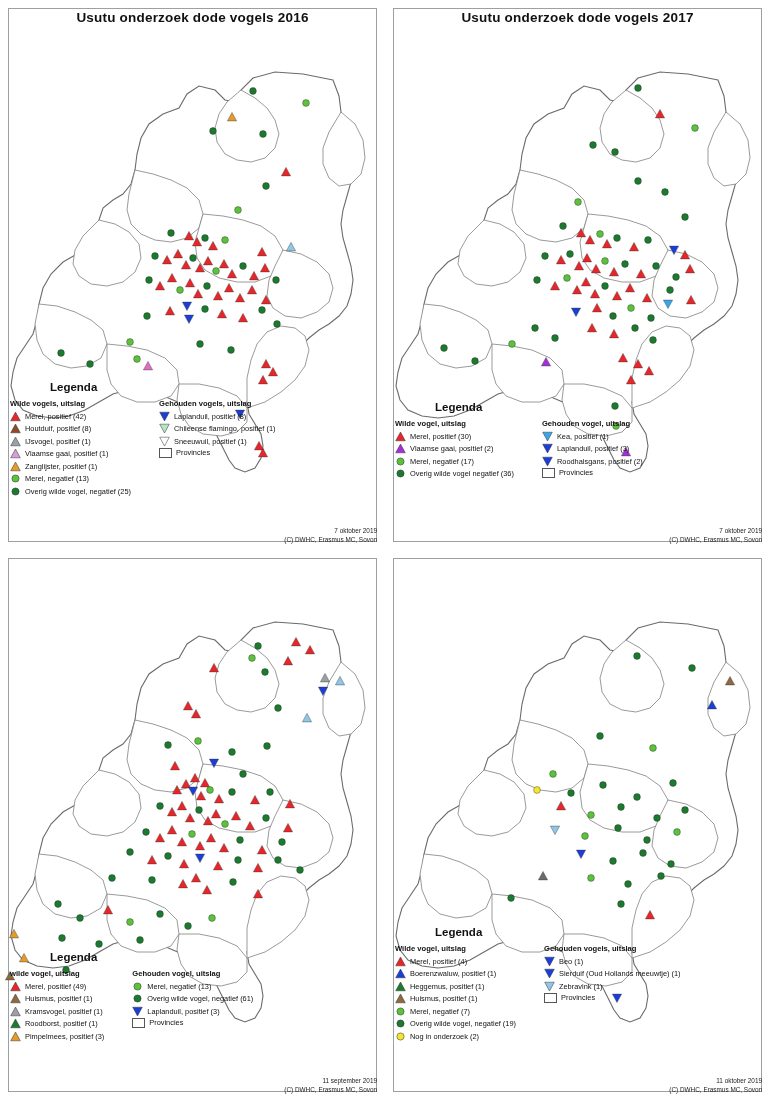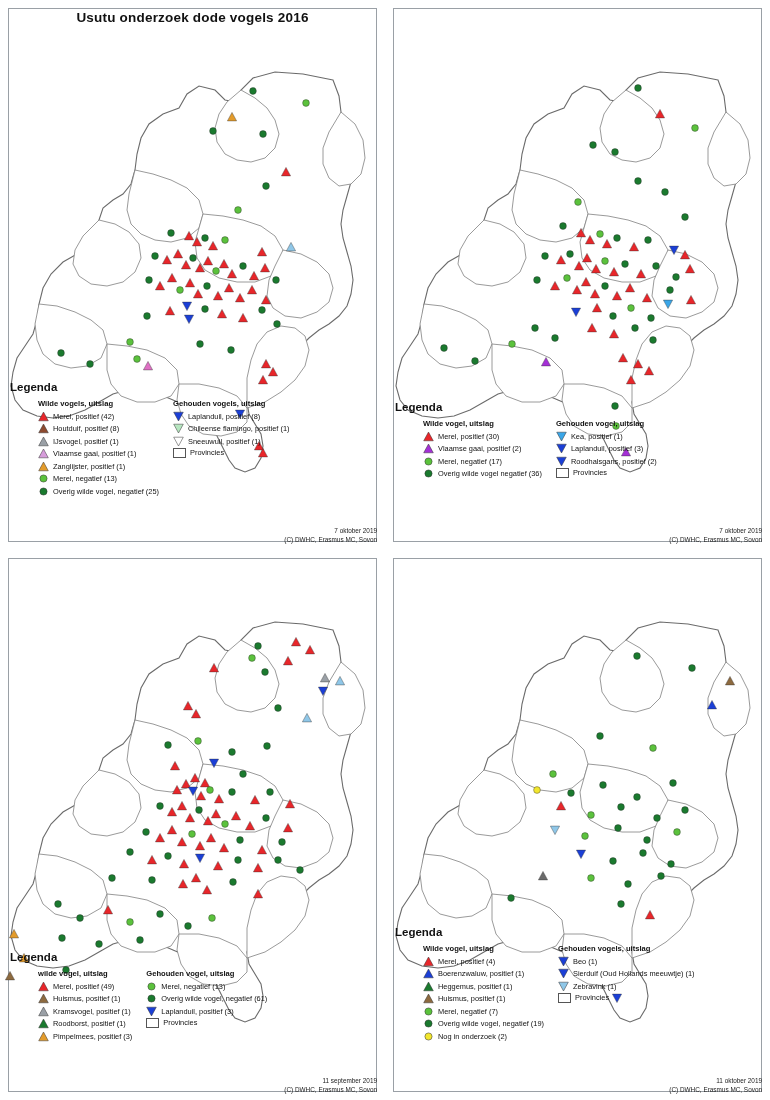--- a/index.html
+++ b/index.html
@@ -5,24 +5,24 @@
   html,body{margin:0;padding:0;background:#ffffff;}
   body{width:770px;height:1100px;font-family:"Liberation Sans",sans-serif;}
   .grid{display:grid;grid-template-columns:385px 385px;grid-template-rows:550px 550px;width:770px;height:1100px;}
   .panel{position:relative;box-sizing:border-box;padding:6px;}
   .frame{position:absolute;left:8px;top:8px;right:8px;bottom:8px;border:1px solid #9aa0a6;box-sizing:border-box;background:#fff;}
   .title{position:absolute;left:0;right:0;top:10px;text-align:center;font-size:13.5px;font-weight:bold;color:#111;letter-spacing:.2px;}
   .mapwrap{position:absolute;left:0;right:0;top:28px;bottom:0;overflow:hidden;}
   .mapsvg{position:absolute;left:50%;transform:translateX(-50%);}
   .dots{position:absolute;left:0;top:0;width:100%;height:100%;pointer-events:none;}
   .legend{position:absolute;font-size:7.4px;color:#111;line-height:1.35;}
-  .legend .lg-title{font-size:11.5px;font-weight:bold;margin-bottom:3px;}
+  .legend .lg-title{font-size:11.5px;font-weight:bold;margin-bottom:3px;padding-left:40px;}
   .lg-sub{font-weight:bold;font-size:7.6px;margin-bottom:2px;}
   .lg-row{display:flex;align-items:flex-end;gap:4px;margin:1.5px 0;white-space:nowrap;}
-  .lg-cols{display:flex;gap:14px;padding-left:28px;}
+  .lg-cols{display:flex;gap:28px;}
   .sym{width:11px;height:11px;flex:0 0 11px;position:relative;}
   .sym svg{display:block;}
   .credit{position:absolute;right:8px;bottom:6px;font-size:6.4px;color:#222;text-align:right;line-height:1.3;white-space:pre-line;}
   .prov-box{width:11px;height:8px;border:1px solid #555;background:#fff;flex:0 0 11px;}
   .nl path{fill:#ffffff;stroke:#808080;stroke-width:.8;}
   .nl .outer{stroke:#6b6b6b;stroke-width:1.1;}
 </style>
 </head>
 <body>
 
@@ -207,20 +207,21 @@
               <span>Provincies</span>
             </div>
           </div>
         </div>
       </div>
       <div class="credit">7 oktober 2019
 (C) DWHC, Erasmus MC, Sovon</div>
     </div>
     <div class="panel">
       <div class="frame"></div>
+      <div class="title">Usutu onderzoek dode vogels 2017</div>
       <div class="mapwrap">
   <svg class="mapsvg nl" width="380" height="470" viewBox="0 0 380 470" xmlns="http://www.w3.org/2000/svg">
     <g>
       <path class="outer" d="M330 52 L300 46 L272 44 L250 50 L238 62 L232 74 L222 72 L212 62 L196 58 L184 66 L176 80 L160 86 L146 96 L138 110 L134 126 L132 142 L128 156 L120 166 L110 172 L100 180 L96 192 L92 206 L86 218 L74 226 L60 234 L48 246 L40 260 L36 276 L34 292 L30 306 L22 318 L14 330 L10 344 L8 358 L12 372 L20 382 L34 388 L50 390 L66 388 L82 382 L96 374 L110 366 L124 362 L140 362 L156 366 L170 372 L184 378 L196 386 L206 396 L214 408 L220 420 L226 432 L232 440 L242 444 L252 440 L258 430 L260 418 L258 406 L252 396 L246 386 L244 374 L248 362 L256 352 L266 344 L276 338 L286 330 L296 320 L306 310 L316 302 L326 296 L336 288 L344 278 L348 266 L350 252 L348 238 L344 224 L340 210 L338 196 L340 182 L344 168 L348 154 L350 140 L348 126 L344 112 L340 98 L338 84 L336 68 Z"></path>
       <path d="M238 62 L252 70 L264 80 L272 92 L276 106 L272 120 L262 130 L248 134 L234 132 L222 126 L214 114 L212 100 L216 86 L224 74 Z"></path>
       <path d="M132 142 L150 146 L168 152 L184 160 L196 172 L200 186 L196 200 L184 210 L168 214 L152 212 L138 206 L128 196 L124 182 L126 166 Z"></path>
       <path d="M200 186 L220 188 L240 192 L258 198 L272 208 L280 222 L278 236 L268 248 L252 254 L234 254 L216 250 L202 242 L194 230 L192 214 Z"></path>
       <path d="M280 222 L298 226 L314 234 L326 246 L330 260 L326 274 L314 284 L298 290 L282 288 L270 280 L264 268 L266 252 L272 238 Z"></path>
       <path d="M96 192 L112 196 L126 204 L136 216 L138 230 L132 244 L120 254 L104 258 L88 256 L76 248 L70 236 L72 222 L80 208 Z"></path>
       <path d="M36 276 L54 278 L72 284 L88 292 L100 302 L104 316 L98 330 L84 338 L68 340 L52 336 L40 326 L34 312 L32 296 Z"></path>

